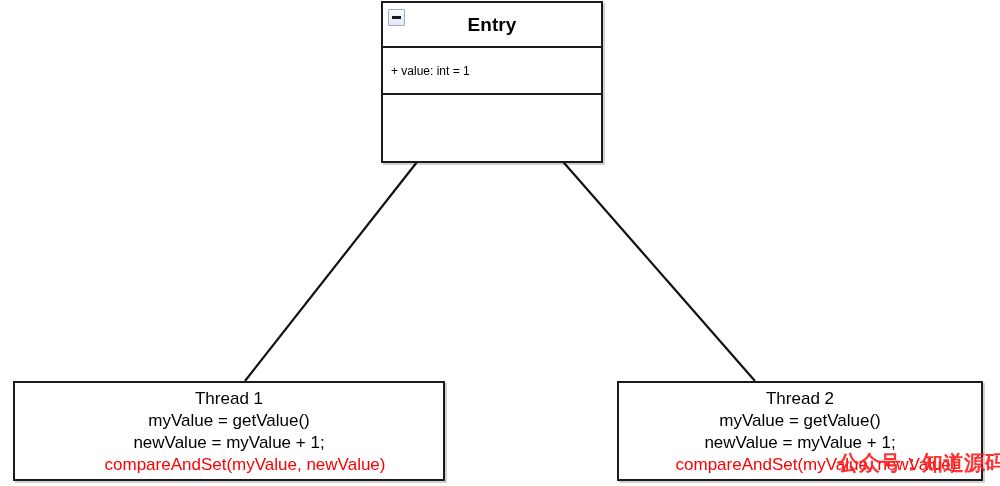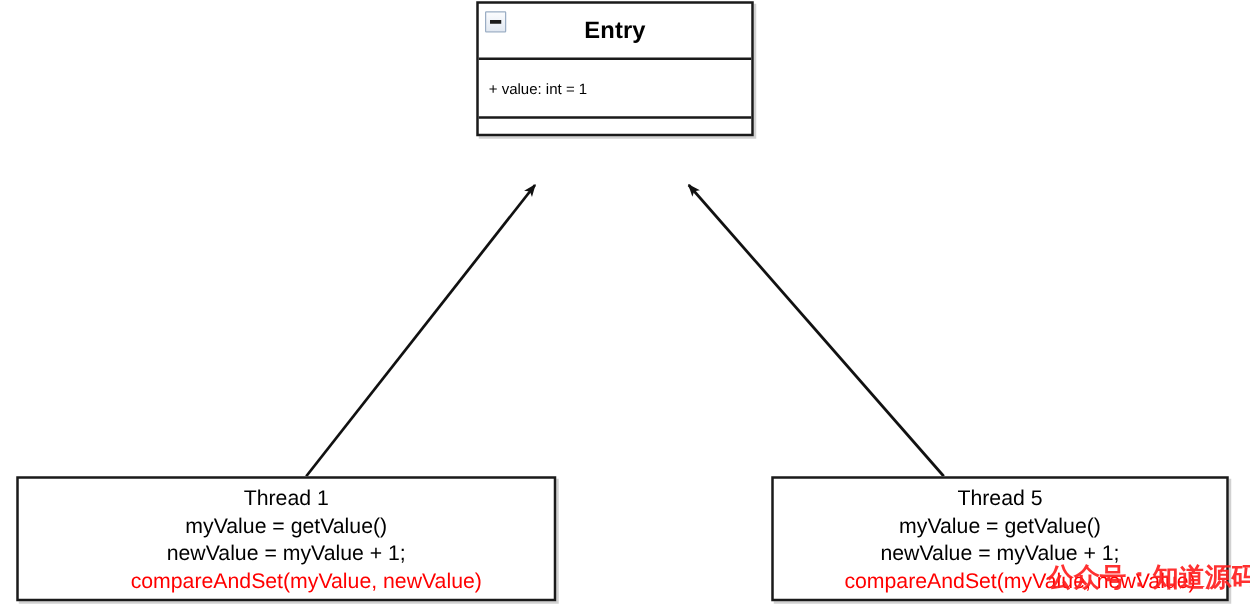--- a/index.html
+++ b/index.html
@@ -135,21 +135,21 @@
   <svg id="edges" viewBox="0 0 1000 486" xmlns="http://www.w3.org/2000/svg">
     <defs>
       <marker id="arrow-filled" markerWidth="12" markerHeight="12" refX="9" refY="4" orient="auto" markerUnits="userSpaceOnUse">
         <path d="M0,0 L10,4 L0,8 L2.4,4 Z" fill="#111111"></path>
       </marker>
     </defs>
     <line x1="245" y1="381" x2="428" y2="148" stroke="#111111" stroke-width="2.2" marker-end="url(#arrow-filled)"></line>
     <line x1="755" y1="381" x2="551" y2="148" stroke="#111111" stroke-width="2.2" marker-end="url(#arrow-filled)"></line>
   </svg>
 
-  <div class="uml-class" style="left:381px; top:1px; width:222px; height:108px;">
+  <div class="uml-class" style="left:381px; top:1px; width:222px; height:162px;">
 
     <div class="uml-compartment uml-header">
       <span class="collapse-icon">
         <span class="bar"></span>
       </span>
       <span class="uml-title">Entry</span>
     </div>
 
     <div class="uml-compartment uml-attributes">
       <span class="uml-attr-text">+ value: int = 1</span>
@@ -159,21 +159,21 @@
   </div>
 
   <div class="thread-box" style="left:13px; top:381px; width:432px; height:100px;">
     <span class="thread-line">Thread 1</span>
     <span class="thread-line">myValue = getValue()</span>
     <span class="thread-line">newValue = myValue + 1;</span>
     <span class="thread-line accent">compareAndSet(myValue, newValue)</span>
   </div>
 
   <div class="thread-box" style="left:617px; top:381px; width:366px; height:100px;">
-    <span class="thread-line">Thread 5</span>
+    <span class="thread-line">Thread 2</span>
     <span class="thread-line">myValue = getValue()</span>
     <span class="thread-line">newValue = myValue + 1;</span>
     <span class="thread-line accent">compareAndSet(myValue, newValue)</span>
   </div>
 
   <div class="watermark" style="left:838px; top:452px;">公众号：知道源码</div>
 
 </div>
 
 </body></html>

